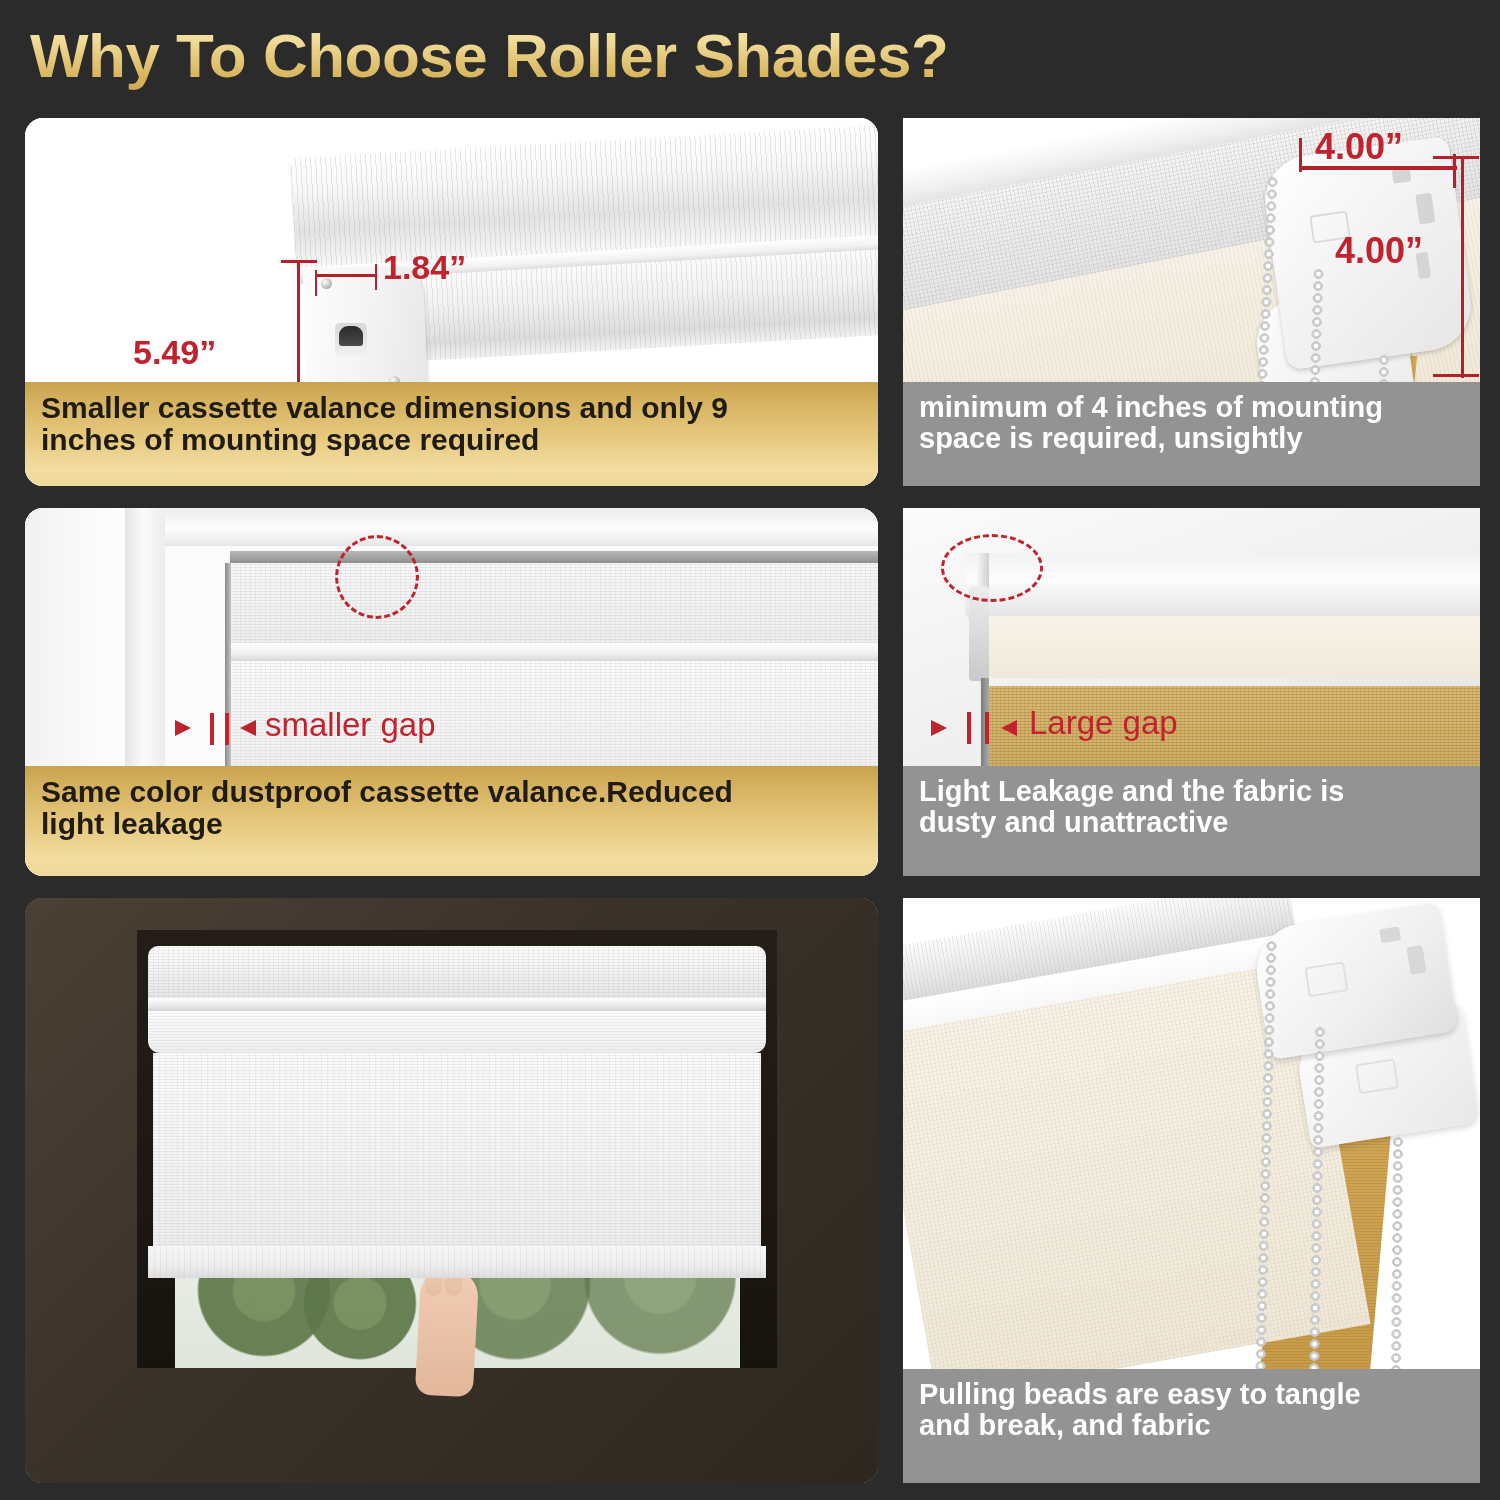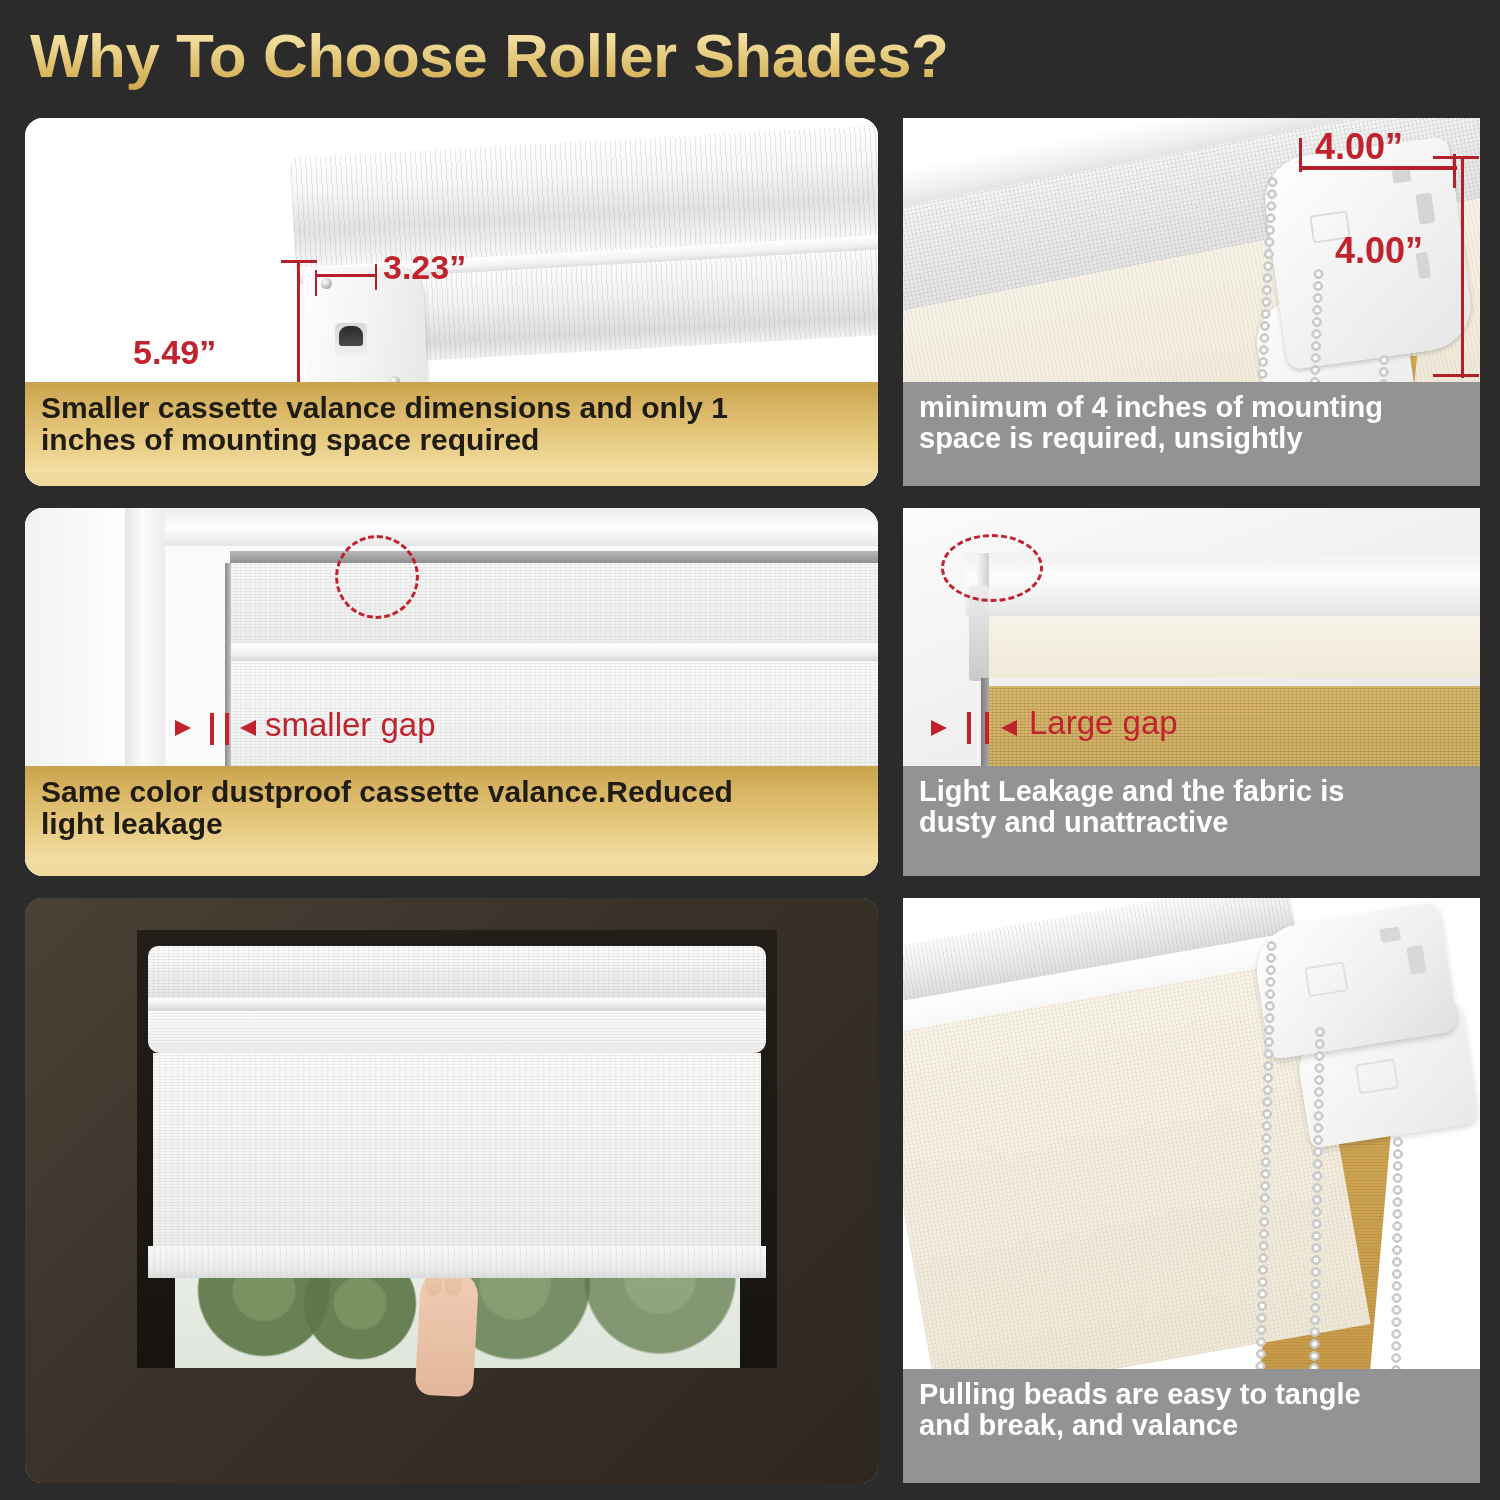--- a/index.html
+++ b/index.html
@@ -313,30 +313,30 @@
           </div>
         <div class="slotB">
             <i></i>
           </div>
         <div class="screw" style="left:296px;top:160px;"></div>
         <div class="screw" style="left:364px;top:258px;"></div>
 
         <div class="dimline" style="left:290px;top:152px;width:2px;height:26px;"></div>
         <div class="dimline" style="left:290px;top:156px;width:62px;height:3px;"></div>
         <div class="dimline" style="left:350px;top:146px;width:2px;height:26px;"></div>
-        <div class="dimtxt" style="left:358px;top:130px;font-size:34px;">3.23”</div>
+        <div class="dimtxt" style="left:358px;top:130px;font-size:34px;">1.84”</div>
 
         <div class="dimline" style="left:272px;top:142px;width:3px;height:210px;"></div>
         <div class="dimline" style="left:256px;top:142px;width:36px;height:3px;"></div>
         <div class="dimline" style="left:256px;top:349px;width:36px;height:3px;"></div>
         <div class="dimtxt" style="left:108px;top:215px;font-size:34px;">5.49”</div>
       </div>
 
       <div class="cap gold cap1">
-        <span class="ln">Smaller cassette valance dimensions and only 1</span>
+        <span class="ln">Smaller cassette valance dimensions and only 9</span>
         <span class="ln">inches of mounting space required</span>
       </div>
     </div>
 
     <div class="card right r1 colR">
       <div class="photo p2">
         <div class="tube"></div>
         <div class="fabricTop"></div>
         <div class="fabricCream"></div>
         <div class="goldback"></div>
@@ -465,18 +465,18 @@
           <div class="bmark" style="left:48px;top:44px;width:36px;height:26px;"></div>
         </div>
 
         <div class="chain" style="left:357px;top:42px;height:430px;transform:rotate(1.5deg);"></div>
         <div class="chain" style="left:408px;top:128px;height:352px;transform:rotate(1deg);"></div>
         <div class="chain" style="left:488px;top:238px;height:242px;transform:rotate(0.5deg);"></div>
       </div>
 
       <div class="cap gray cap6">
         <span class="ln">Pulling beads are easy to tangle</span>
-        <span class="ln">and break, and valance</span>
+        <span class="ln">and break, and fabric</span>
       </div>
     </div>
 
   </div>
 </div>
 
 </body></html>

